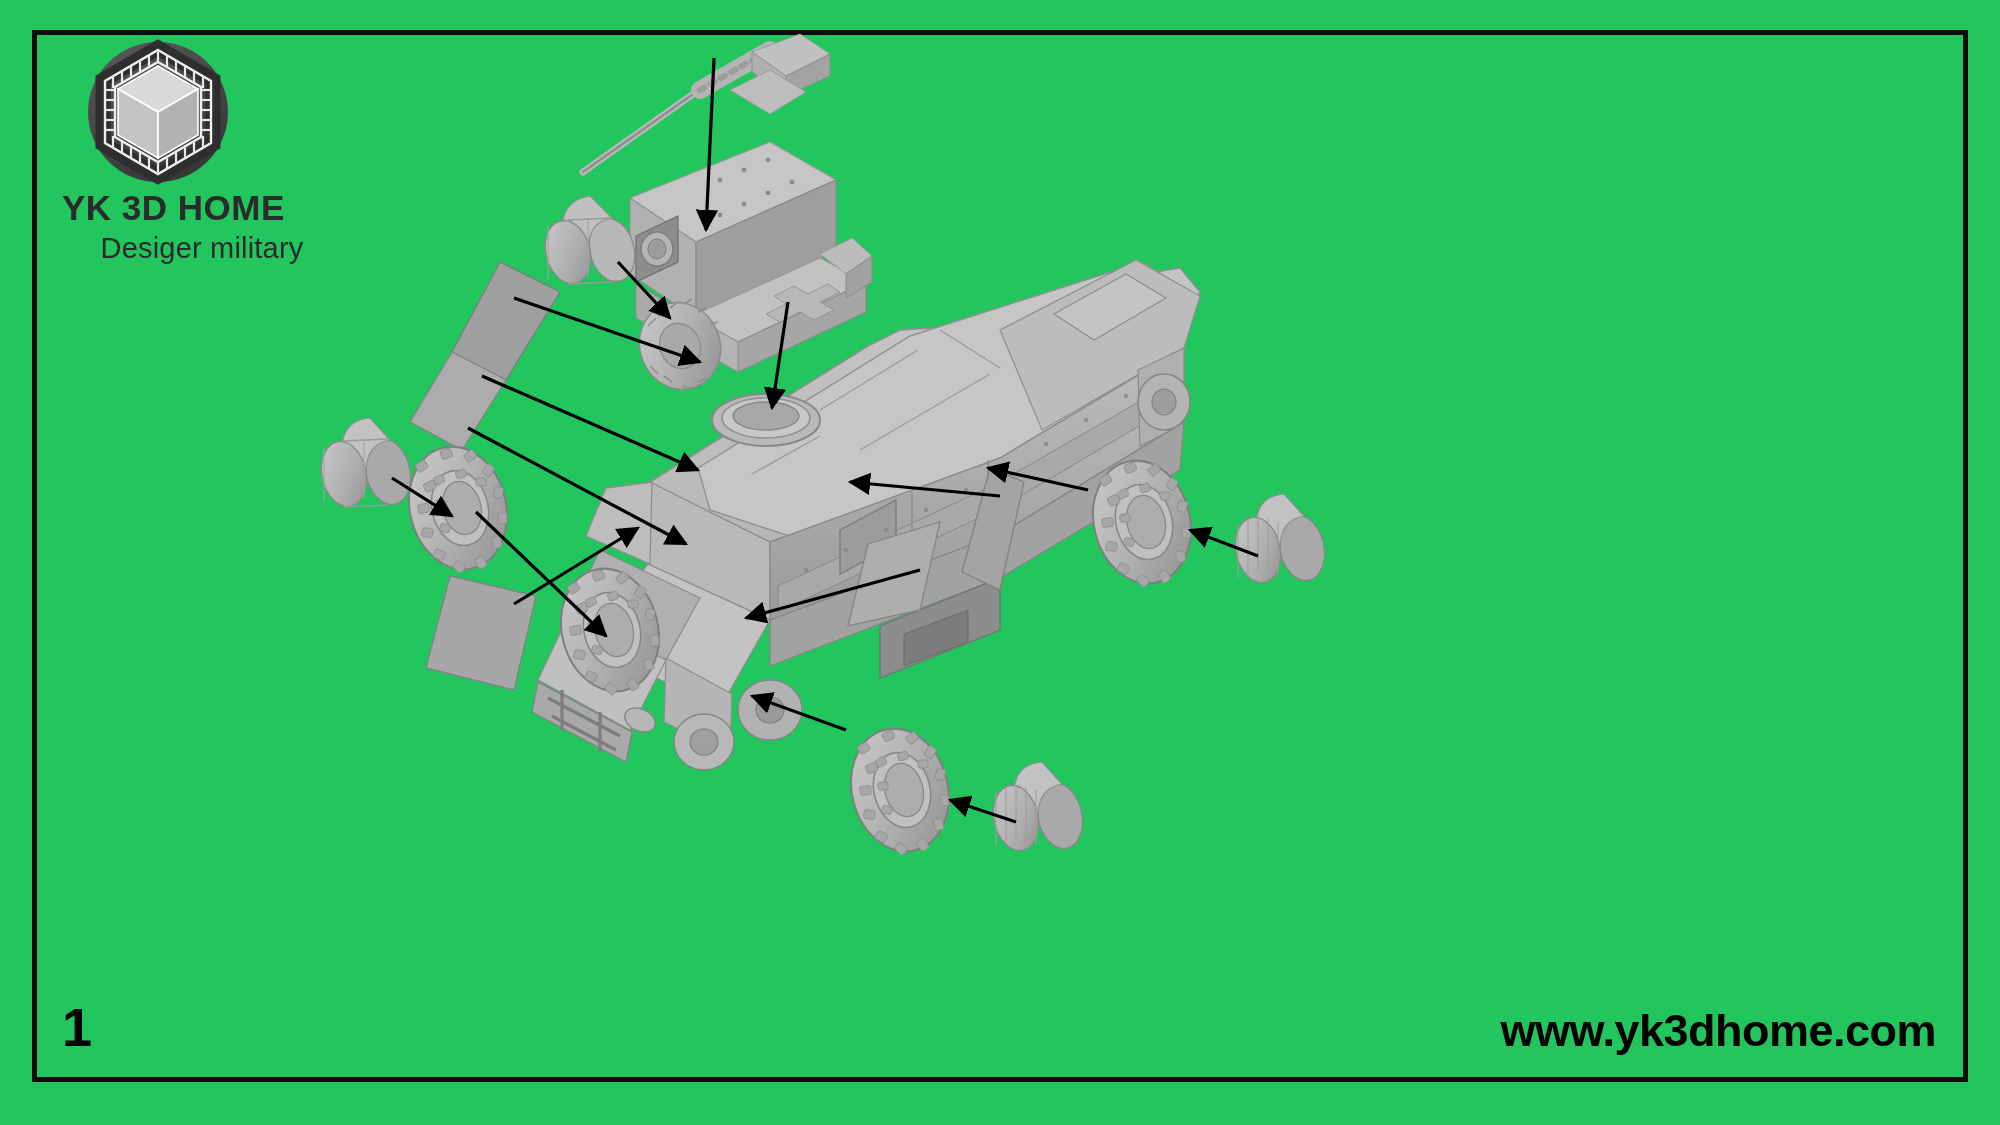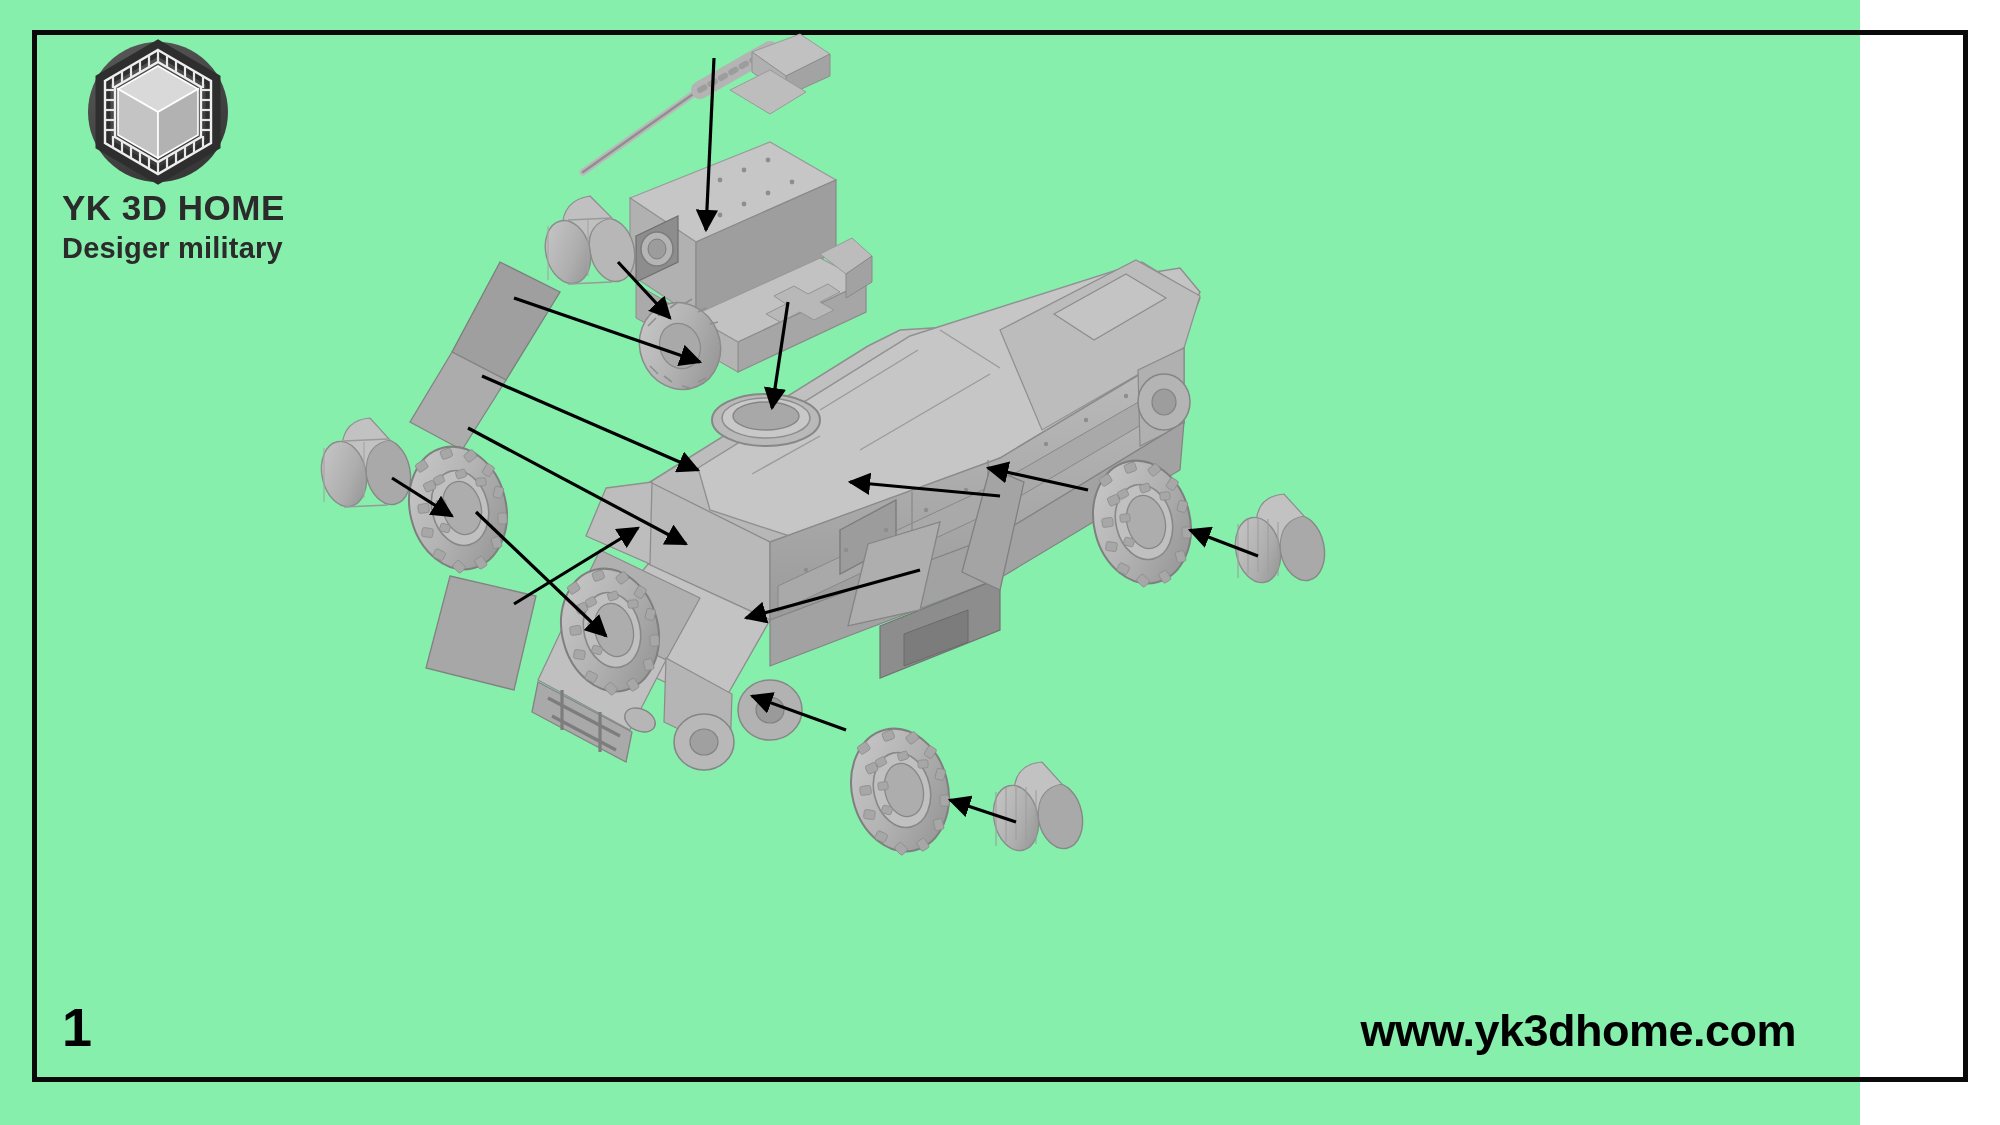--- a/index.html
+++ b/index.html
@@ -1,31 +1,31 @@
 <!DOCTYPE html>
 <html><head>
 <meta charset="utf-8">
 <style>
   html,body{margin:0;padding:0;background:#ffffff;}
   body{width:2000px;height:1125px;overflow:hidden;font-family:"Liberation Sans",sans-serif;}
 
-  .page{position:relative;width:1860px;height:1125px;background:#86efac;box-sizing:border-box;}
+  .page{position:relative;width:2000px;height:1125px;background:#22c55e;box-sizing:border-box;}
 
   .page-border{position:absolute;left:32px;top:30px;width:1936px;height:1052px;
                border:5px solid #0a0a0a;box-sizing:border-box;pointer-events:none;}
 
   
   .logo-block{position:absolute;left:62px;top:38px;width:280px;height:240px;}
   .logo-mark{position:absolute;left:22px;top:0px;width:148px;height:148px;}
   .brand-line1{position:absolute;left:0px;top:152px;width:280px;
                font-size:35px;font-weight:bold;letter-spacing:0.5px;color:#2b2b2b;
                font-family:"Liberation Sans",sans-serif;line-height:1;}
   .brand-line2{position:absolute;left:0px;top:196px;width:280px;
-               font-size:29px;font-weight:bold;letter-spacing:0.2px;color:#2b2b2b;
-               font-family:"Liberation Sans",sans-serif;line-height:1;}
+               font-size:29px;font-weight:normal;letter-spacing:0.2px;color:#2b2b2b;
+               font-family:"Liberation Sans",sans-serif;line-height:1;text-align:center;}
 
   
   .page-number{position:absolute;left:62px;top:1000px;font-size:54px;font-weight:bold;
                color:#000000;font-family:"Liberation Sans",sans-serif;line-height:1;}
   .site-url{position:absolute;right:64px;top:1008px;font-size:45px;font-weight:bold;
             color:#000000;font-family:"Liberation Sans",sans-serif;line-height:1;
             letter-spacing:-0.5px;margin-left:30px;}
 
   
   .artwork{position:absolute;left:300px;top:30px;width:1640px;height:1000px;}

